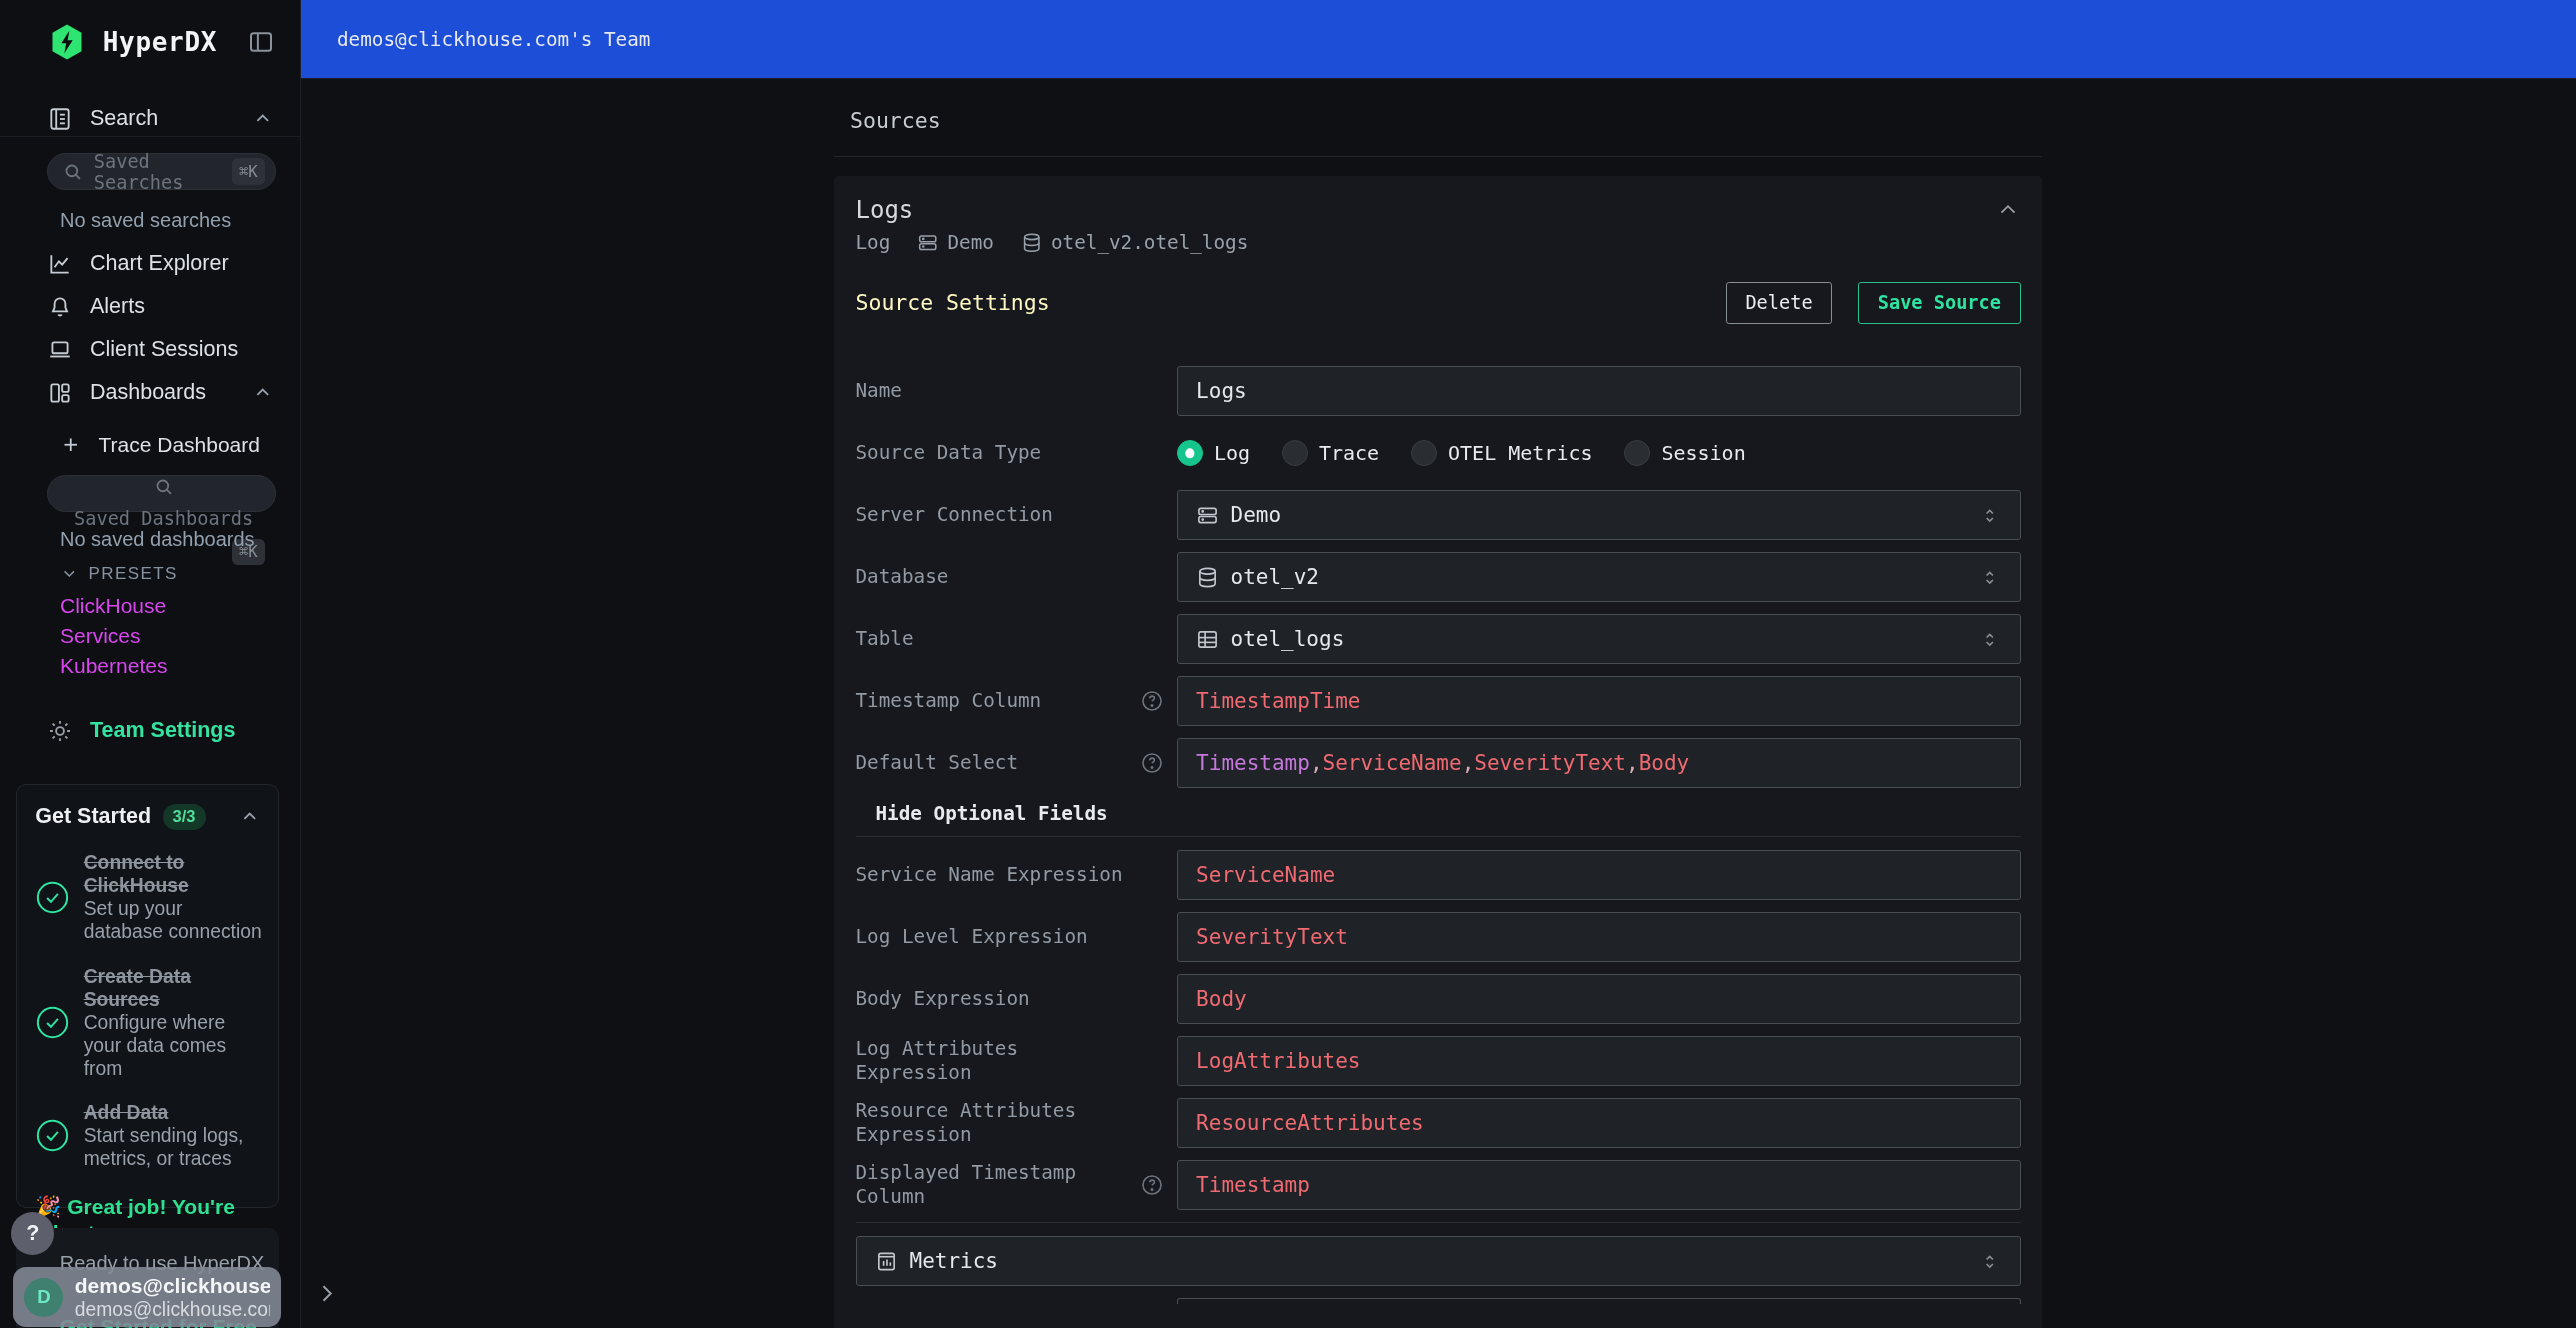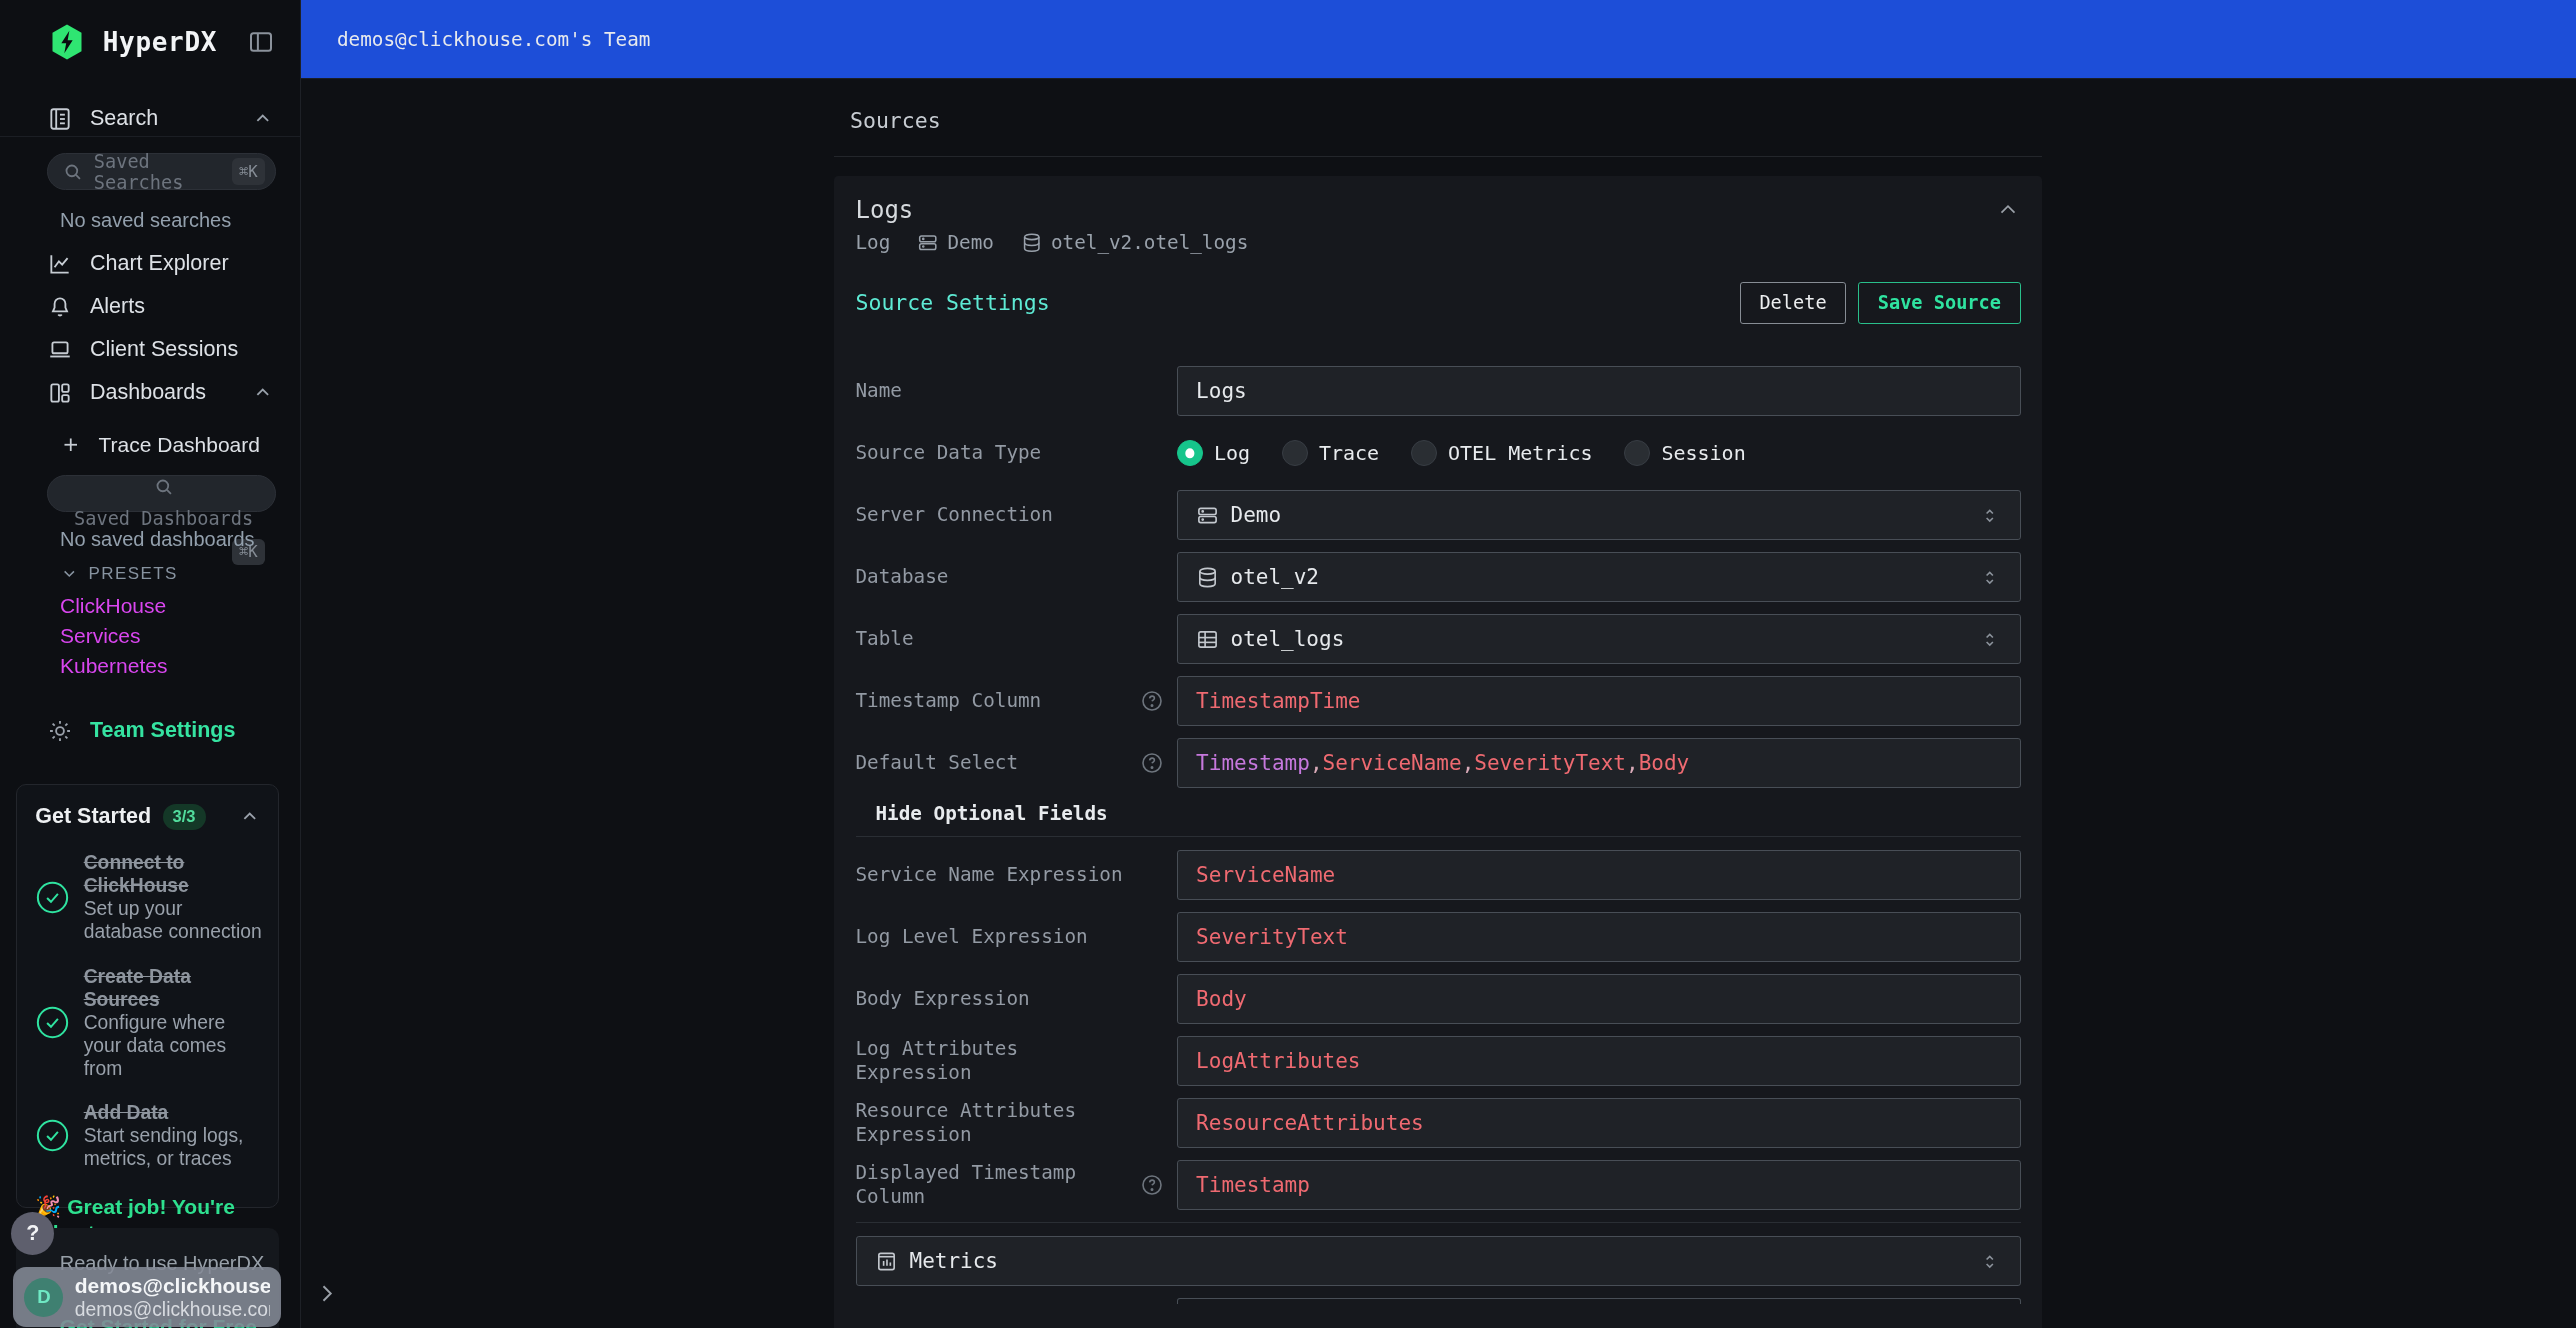--- a/index.html
+++ b/index.html
@@ -66,22 +66,22 @@
   .card { position:absolute; left:533px; top:97px; width:1208px; height:1274px; background:#16181d; border-radius:4.3px; padding:0 21.5px; }
 
   .card-header { margin-top:17px; height:34px; display:flex; align-items:center; justify-content:space-between; }
   .card-title { font-size:24px; color:#d6dade; }
   .card-header .chev { color:#9aa0a8; cursor:pointer; }
   .tag-row { margin-top:1.4px; height:29px; display:flex; align-items:center; gap:27px; color:#99a1ab; font-size:19.3px; }
   .tag { display:flex; align-items:center; gap:8.6px; }
   .tag svg { color:#99a1ab; }
 
   .settings-row { margin-top:24px; height:43px; display:flex; align-items:center; justify-content:space-between; }
-  .settings-title { font-size:21.5px; color:#5eead4; }
-  .btn-group { display:flex; gap:12px; }
+  .settings-title { font-size:21.5px; color:#fef9c3; }
+  .btn-group { display:flex; gap:26px; }
   .btn { height:42px; display:flex; align-items:center; padding:0 18.6px; border-radius:2.9px; font-size:18.6px; cursor:pointer; background:transparent; }
   .btn-delete { border:0.7px solid #878d95; color:#eceef0; }
   .btn-save { border:0.7px solid #29bf8b; color:#2fe3a0; font-weight:bold; }
 
   .form { margin-top:42px; }
   .frow { display:flex; align-items:center; min-height:50px; margin-bottom:12px; }
   .flabel { width:321px; flex:0 0 321px; position:relative; font-size:19.3px; color:#939aa4; line-height:24px; padding-right:50px; }
   .flabel .help { position:absolute; right:13px; top:50%; transform:translateY(-50%); color:#6d747d; cursor:pointer; }
   .finput, .fselect { flex:1; height:50px; background:#1f2227; border:1.4px solid #484e56; border-radius:2.9px; display:flex; align-items:center; padding:0 18.6px; font-size:21px; color:#e6e9ec; cursor:text; }
   .fselect { cursor:pointer; gap:11.4px; }

